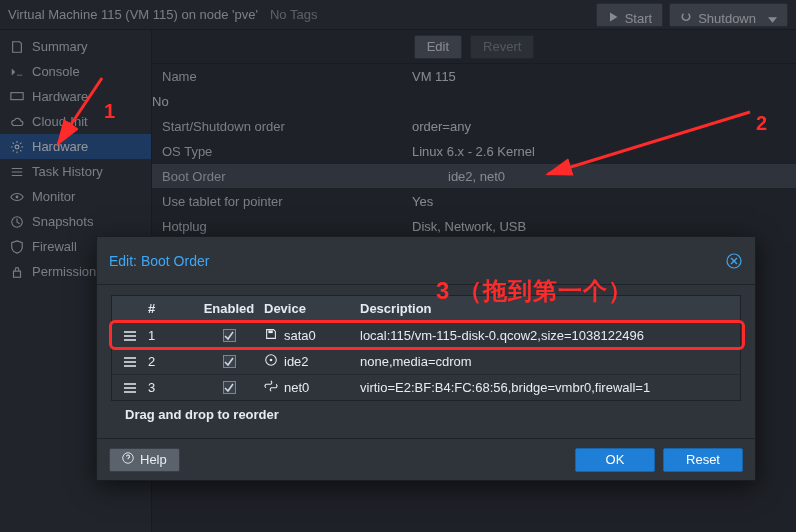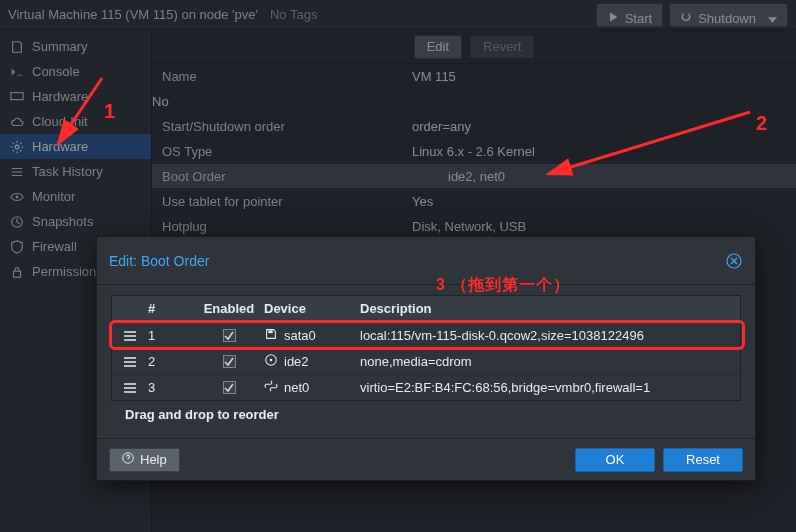--- a/index.html
+++ b/index.html
@@ -343,13 +343,13 @@
   <defs>
       <marker id="ah" markerWidth="10" markerHeight="10" refX="8" refY="3" orient="auto">
         <path d="M0,0 L9,3 L0,6 z" fill="#ff2a2a"></path>
       </marker>
     </defs>
   <line x1="102" y1="78" x2="58" y2="144" stroke="#ff2a2a" stroke-width="3" marker-end="url(#ah)"></line>
   <line x1="750" y1="112" x2="548" y2="174" stroke="#ff2a2a" stroke-width="3" marker-end="url(#ah)"></line>
 </svg>
 <div class="annot" style="left:104px;top:100px;font-size:20px;">1</div>
 <div class="annot" style="left:756px;top:112px;font-size:20px;">2</div>
-<div class="annot" style="left:436px;top:275px;font-size:16px;letter-spacing:1px;">3  （拖到第一个）</div>
+<div class="annot" style="left:436px;top:275px;font-size:24px;letter-spacing:1px;">3  （拖到第一个）</div>
 
 </body></html>

